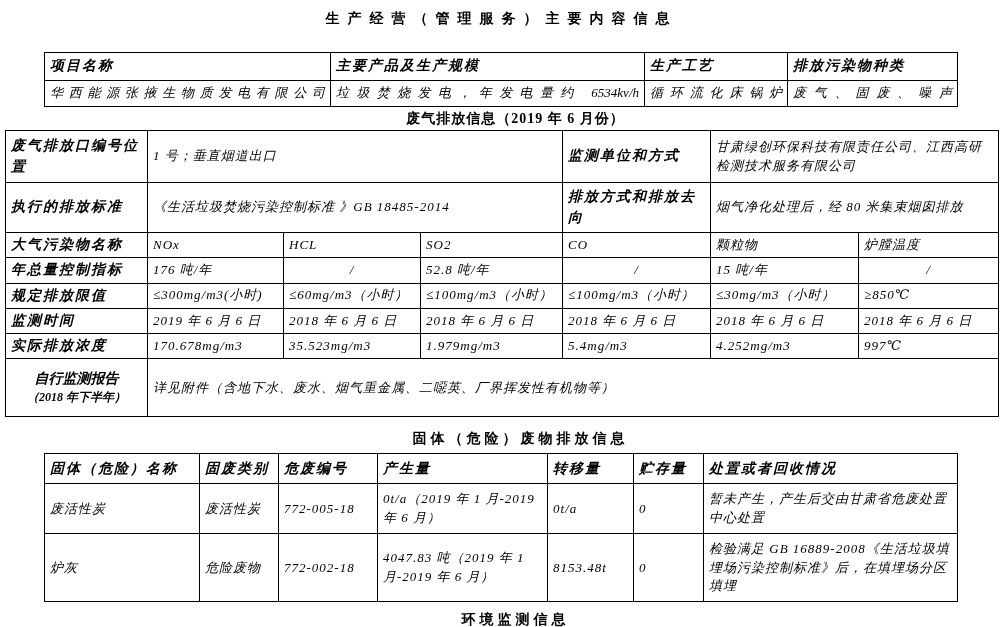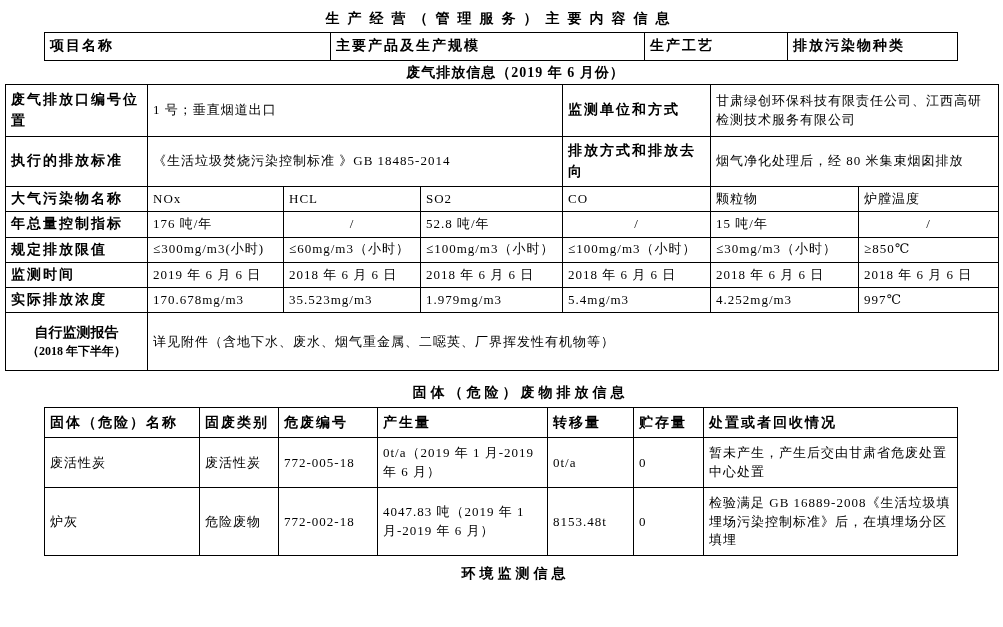--- a/index.html
+++ b/index.html
@@ -1,25 +1,25 @@
 <!DOCTYPE html>
 <html><head>
 <meta charset="utf-8">
 <style>
   html,body { margin:0; padding:0; background:#fff; }
   body { font-family:"Liberation Serif","DejaVu Serif",serif; color:#000; }
   .page { width:1003px; height:627px; background:#fff; overflow:hidden; }
 
   .title { text-align:center; font-weight:bold; font-size:14px; white-space:nowrap; }
-  .t-prod  { letter-spacing:8px; padding-top:10px; margin-bottom:4px; }
+  .t-prod  { letter-spacing:8px; padding-top:10px; margin-bottom:24px; }
   .t-emis  { letter-spacing:1px; margin:3px 0 2px 0;padding-left:28px; }
   .t-solid { letter-spacing:4px; margin:13px 0 5px 0;padding-left:38px; }
   .t-env   { letter-spacing:4px; margin:9px 0 0 0;padding-left:28px; }
 
-  table { border-collapse:collapse; table-layout:fixed; }
+  table { border-collapse:collapse; table-layout:fixed;font-style:italic; }
   td,th { border:1px solid #000; padding:2px 5px; vertical-align:middle;
           font-size:13px; letter-spacing:1px; text-align:left;
           word-break:break-all; line-height:1.45; }
   th { font-weight:bold; font-size:14px; letter-spacing:2px; }
   .c { text-align:center; }
 
   #t1 { margin-left:44px; width:913px; }
   #t2 { margin-left:5px;  width:993px; }
   #t3 { margin-left:44px; width:913px; }
 
@@ -45,20 +45,26 @@
         <col style="width:314px">
         <col style="width:143px">
         <col style="width:170px">
     </colgroup>
     <tbody>
         <tr class="h28">
       <th>项目名称</th>
       <th>主要产品及生产规模</th>
       <th>生产工艺</th>
       <th>排放污染物种类</th>
+    </tr>
+    <tr class="h26">
+      <td class="dist">华西能源张掖生物质发电有限公司</td>
+      <td class="dist">垃圾焚烧发电，年发电量约 6534kv/h</td>
+      <td class="dist">循环流化床锅炉</td>
+      <td class="dist">废气、固废、噪声</td>
     </tr>
   </tbody>
     </table>
 
   <div class="title t-emis">废气排放信息（2019 年 6 月份）</div>
 
   <table id="t2">
     <colgroup>
       <col style="width:142px">
         <col style="width:136px">

